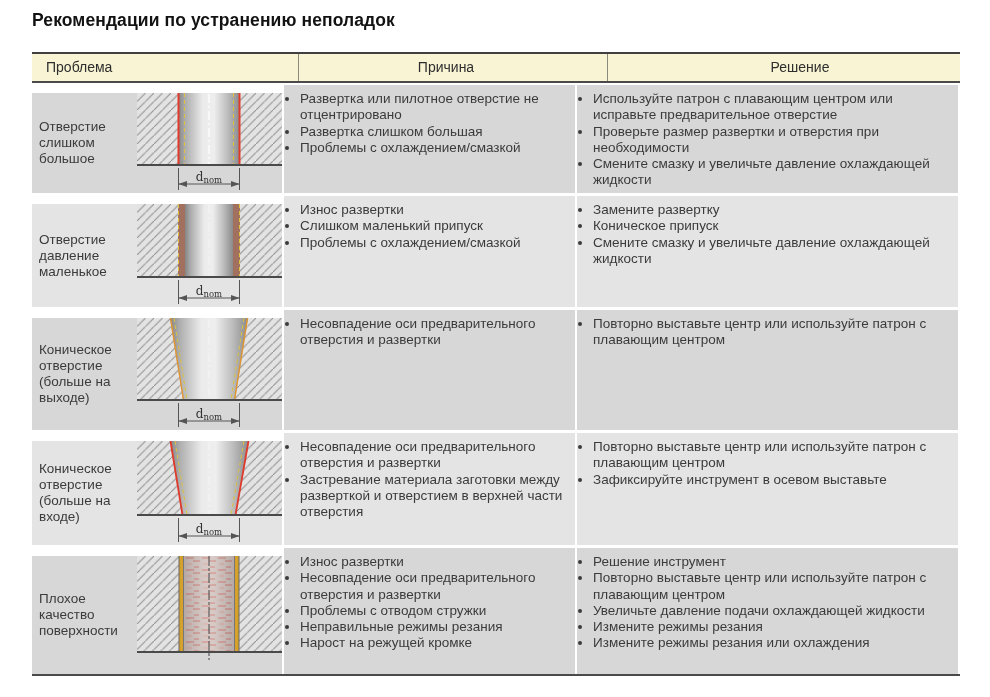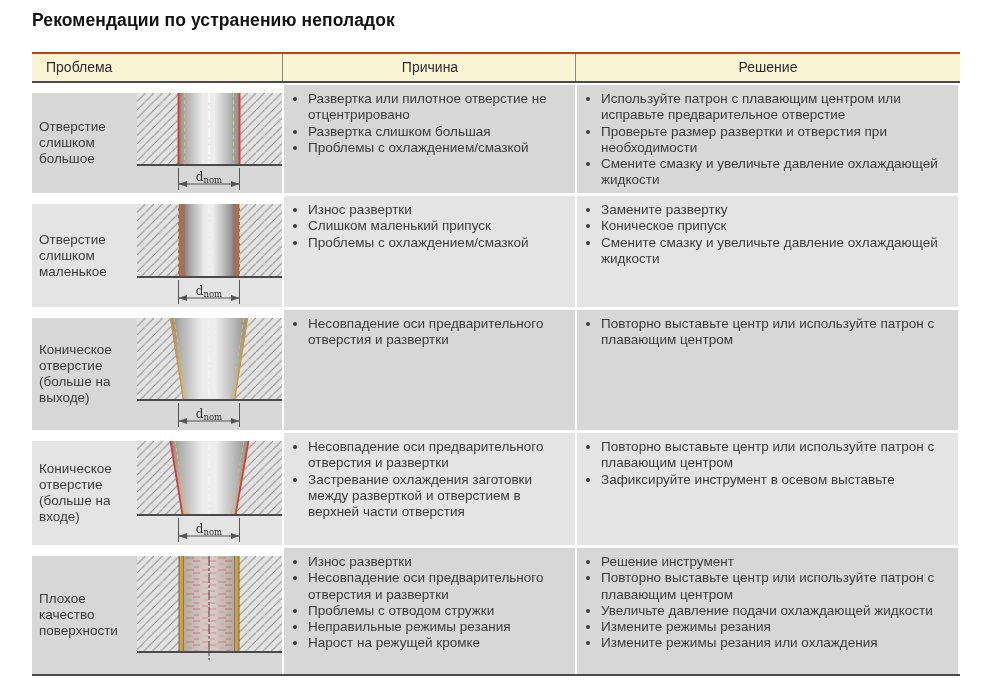--- a/index.html
+++ b/index.html
@@ -9,23 +9,23 @@
     color:#3b3b3b;
   }
   .page{padding:10px 30px 0 32px;}
   .title{
     font-size:17.5px;font-weight:bold;color:#121212;
     margin:0 0 21px 0;letter-spacing:.1px;
   }
   .table{width:928px;}
   
   .thead{
-    display:grid;grid-template-columns:250px 291px 381px;gap:2px;
+    display:grid;grid-template-columns:250px 291px 381px;gap:18px;
     background:#f8f4d4;
-    border-top:2px solid #c2410c;border-bottom:2px solid #4a4a4a;
+    border-top:2px solid #404040;border-bottom:2px solid #4a4a4a;
     position:relative;
   }
   .thead .th{
     font-size:14px;color:#2e2e2e;padding:4px 0 5px 0;line-height:1.3;
   }
   .th.problem{text-align:left;padding-left:14px;}
   .th.cause,.th.solution{text-align:center;}
   .thead .th + .th{border-left:1px solid #8a8a7a;margin-left:-2px;padding-left:2px;}
   
   .row{
@@ -43,21 +43,21 @@
   .row:nth-of-type(5){min-height:126px;}
   .c-problem{
     display:grid;grid-template-columns:1fr 145px;margin-top:8px;
   }
   .p-label{
     align-self:center;padding:4px 2px 4px 7px;
     font-size:13.5px;line-height:1.18;color:#3b3b3b;
   }
   .illus{align-self:start;justify-self:end;display:block;}
   ul.blist{
-    margin:0;padding:6px 6px 4px 24px;list-style:disc;
+    margin:0;padding:6px 6px 4px 16px;list-style:disc;
   }
   ul.blist li{
     font-size:13.5px;line-height:1.2;color:#3b3b3b;margin:0;
     padding-left:0px;
   }
   svg text{user-select:none;}
 </style>
 </head>
 <body>
 
@@ -128,21 +128,21 @@
           <ul class="blist">
               <li>Используйте патрон с плавающим центром или исправьте предварительное отверстие</li>
               <li>Проверьте размер развертки и отверстия при необходимости</li>
               <li>Смените смазку и увеличьте давление охлаждающей жидкости</li>
             </ul>
         </div>
       </div>
 
       <div class="row r-light">
         <div class="cell c-problem">
-          <div class="p-label">Отверстие слишком маленькое</div>
+          <div class="p-label">Отверстие давление маленькое</div>
           <svg class="illus" width="145" height="103" viewBox="0 0 145 103">
             <rect x="0" y="0" width="145" height="73" fill="url(#hatch)"></rect>
             <rect x="48" y="0" width="48" height="73" fill="url(#holeGrad)"></rect>
             <rect x="41" y="0" width="7" height="73" fill="#a1705f"></rect>
             <rect x="96" y="0" width="7" height="73" fill="#a1705f"></rect>
             <line x1="41.5" y1="0" x2="41.5" y2="73" stroke="#ddc23f" stroke-width="1" stroke-dasharray="4 3"></line>
             <line x1="102.5" y1="0" x2="102.5" y2="73" stroke="#ddc23f" stroke-width="1" stroke-dasharray="4 3"></line>
             <line x1="72" y1="1" x2="72" y2="72" stroke="#f4f4f4" stroke-width="1.2" stroke-dasharray="9 3 2 3"></line>
             <line x1="-1" y1="73" x2="146" y2="73" stroke="#4a4a4a" stroke-width="2"></line>
             <line x1="41.5" y1="76" x2="41.5" y2="100" stroke="#555555" stroke-width="1"></line>
@@ -217,21 +217,21 @@
             <line x1="102.5" y1="77" x2="102.5" y2="101" stroke="#555555" stroke-width="1"></line>
             <line x1="42" y1="95" x2="102" y2="95" stroke="#555555" stroke-width="1"></line>
             <polygon points="41.5,95 50,92 50,98" fill="#555555"></polygon>
             <polygon points="102.5,95 94,92 94,98" fill="#555555"></polygon>
             <text x="72" y="92" text-anchor="middle" font-family="'DejaVu Serif',serif" font-size="12" fill="#333333"><tspan>d</tspan><tspan font-size="8.5" dy="2">nom</tspan></text>
           </svg>
         </div>
         <div class="cell c-causes">
           <ul class="blist">
               <li>Несовпадение оси предварительного отверстия и развертки</li>
-              <li>Застревание охлаждения заготовки между разверткой и отверстием в верхней части отверстия</li>
+              <li>Застревание материала заготовки между разверткой и отверстием в верхней части отверстия</li>
             </ul>
         </div>
         <div class="cell c-solutions">
           <ul class="blist">
               <li>Повторно выставьте центр или используйте патрон с плавающим центром</li>
               <li>Зафиксируйте инструмент в осевом выставьте</li>
             </ul>
         </div>
       </div>
 

